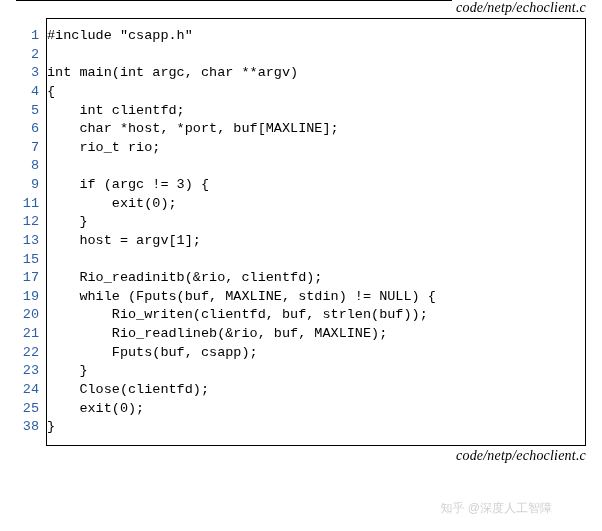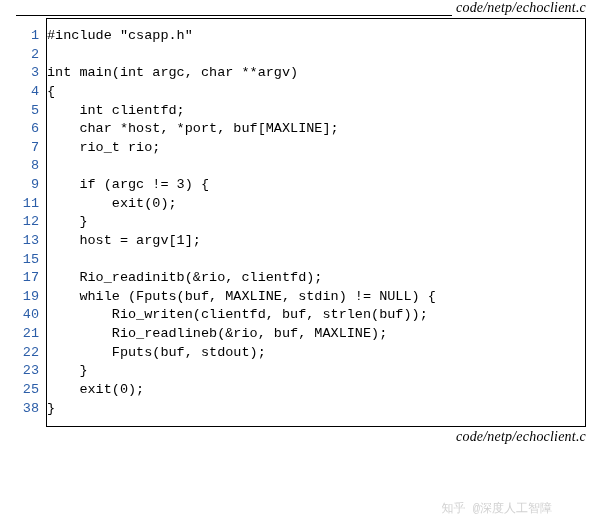--- a/index.html
+++ b/index.html
@@ -11,21 +11,21 @@
     width: 602px;
     color: #000;
   }
   .container {
     width: 602px;
     box-sizing: border-box;
     padding: 0 16px;
   }
   .path-row {
     display: flex;
-    align-items: flex-end;
+    align-items: flex-start;
     white-space: nowrap;
   }
   .path-row .rule {
     flex: 1;
     border-top: 1px solid #000;
     margin-right: 4px;
   }
   .path-row.bottom { justify-content: flex-end; }
   .path-text {
     font-style: italic;
@@ -57,21 +57,21 @@
   }
   .code {
     flex: 1;
     color: #000;
   }
   .watermark {
     position: absolute;
     right: 50px;
     bottom: 14px;
     color: rgba(120,120,120,0.35);
-    font-family: Liberation Mono, monospace;
+    font-family: Liberation Sans, sans-serif;
     font-size: 12px;
     pointer-events: none;
   }
 </style>
 </head>
 <body>
 
 <div class="container">
 
   <div class="path-row">
@@ -88,24 +88,25 @@
       <div class="line"><span class="lineno">6</span><span class="code">    char *host, *port, buf[MAXLINE];</span></div>
       <div class="line"><span class="lineno">7</span><span class="code">    rio_t rio;</span></div>
       <div class="line"><span class="lineno">8</span><span class="code"></span></div>
       <div class="line"><span class="lineno">9</span><span class="code">    if (argc != 3) {</span></div>
       <div class="line"><span class="lineno">11</span><span class="code">        exit(0);</span></div>
       <div class="line"><span class="lineno">12</span><span class="code">    }</span></div>
       <div class="line"><span class="lineno">13</span><span class="code">    host = argv[1];</span></div>
       <div class="line"><span class="lineno">15</span><span class="code"></span></div>
       <div class="line"><span class="lineno">17</span><span class="code">    Rio_readinitb(&amp;rio, clientfd);</span></div>
       <div class="line"><span class="lineno">19</span><span class="code">    while (Fputs(buf, MAXLINE, stdin) != NULL) {</span></div>
-      <div class="line"><span class="lineno">40</span><span class="code">        Rio_writen(clientfd, buf, strlen(buf));</span></div>
+      <div class="line"><span class="lineno">20</span><span class="code">        Rio_writen(clientfd, buf, strlen(buf));</span></div>
       <div class="line"><span class="lineno">21</span><span class="code">        Rio_readlineb(&amp;rio, buf, MAXLINE);</span></div>
-      <div class="line"><span class="lineno">22</span><span class="code">        Fputs(buf, stdout);</span></div>
+      <div class="line"><span class="lineno">22</span><span class="code">        Fputs(buf, csapp);</span></div>
       <div class="line"><span class="lineno">23</span><span class="code">    }</span></div>
+      <div class="line"><span class="lineno">24</span><span class="code">    Close(clientfd);</span></div>
       <div class="line"><span class="lineno">25</span><span class="code">    exit(0);</span></div>
       <div class="line"><span class="lineno">38</span><span class="code">}</span></div>
     </div>
 
   <div class="path-row bottom">
     <span class="path-text">code/netp/echoclient.c</span>
   </div>
 
 </div>
 

